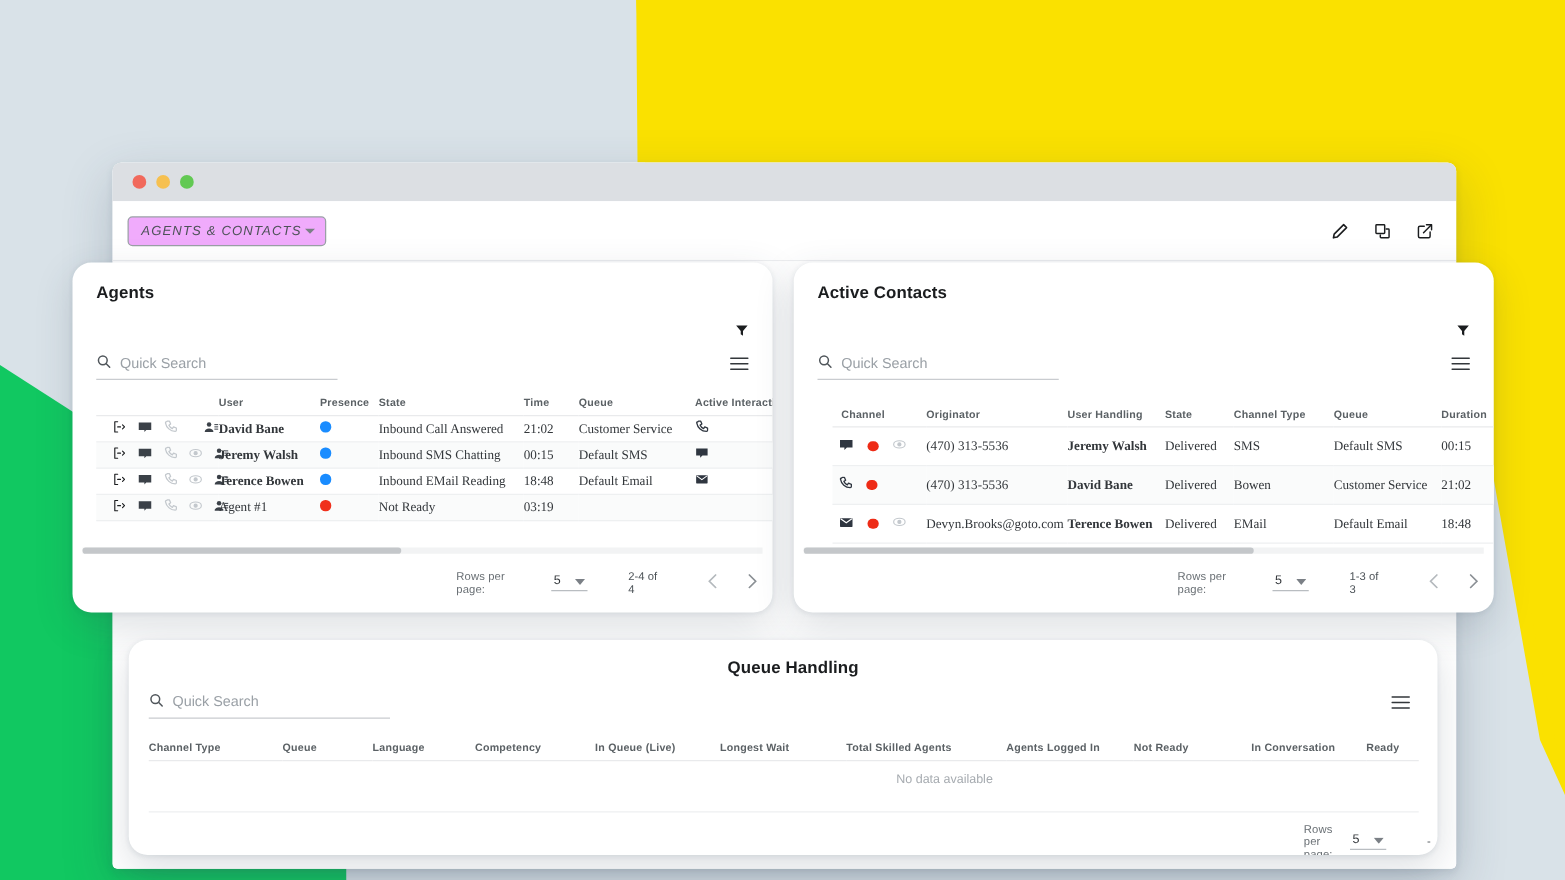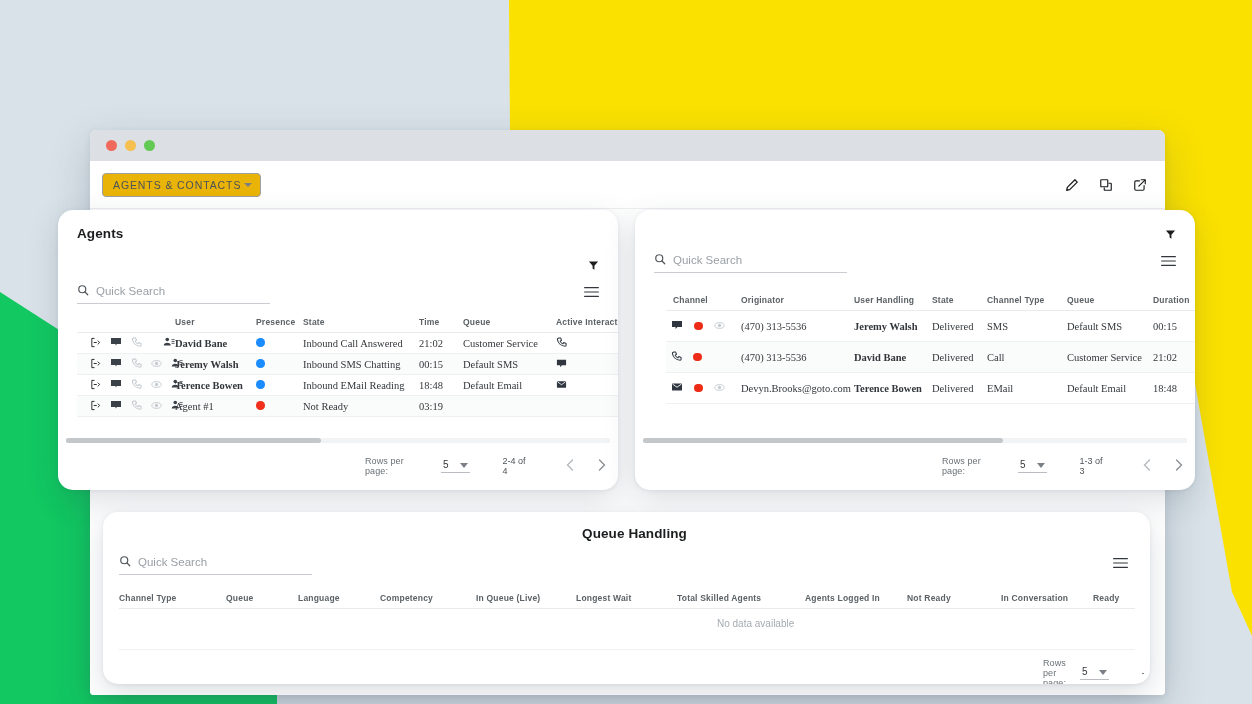--- a/index.html
+++ b/index.html
@@ -23,22 +23,22 @@
   .titlebar{height:31px;background:#dcdfe3;display:flex;align-items:center;padding-left:16px;gap:8px;}
   .dot{width:11px;height:11px;border-radius:50%;}
   .dot.red{background:#f1695c;}
   .dot.yellow{background:#f6c050;}
   .dot.green{background:#62c953;}
 
   .toolbar{height:47px;background:#fff;display:flex;align-items:center;
            padding:0 18px 0 12px;border-bottom:1px solid #edeef0;}
   .tool-select{
     border:1px solid #9aa0a6;border-radius:4px;height:22px;padding:0 8px 0 10px;
-    display:flex;align-items:center;gap:3px;background:#eab308;
-    font-size:10.5px;letter-spacing:.9px;color:#4c5257;font-weight:400;
+    display:flex;align-items:center;gap:3px;background:#f0abfc;
+    font-size:10.5px;letter-spacing:.9px;color:#4c5257;font-weight:400;font-style:italic;
   }
   .caret{width:0;height:0;border-left:4px solid transparent;border-right:4px solid transparent;
          border-top:4.5px solid #7b8086;}
   .tool-spacer{flex:1;}
   .tool-icons{display:flex;align-items:center;gap:20px;}
   .tool-icons svg{display:block;}
 
   .canvas{position:relative;height:487px;background:#fff;}
 
   
@@ -376,20 +376,21 @@
     <span class="chev"><svg width="8" height="12" viewBox="0 0 8 12" fill="none" stroke="#b4b9bd" stroke-width="1.4" stroke-linecap="round">
           <path d="M6.5 1L1.5 6l5 5"></path>
         </svg></span>
     <span class="chev"><svg width="8" height="12" viewBox="0 0 8 12" fill="none" stroke="#8b9095" stroke-width="1.4" stroke-linecap="round">
           <path d="M1.5 1l5 5-5 5"></path>
         </svg></span>
   </div>
 </div>
 
 <div class="card" id="card-contacts">
+  <div class="card-title">Active Contacts</div>
 
   <div class="card-toolrow" style="margin-top:14px;">
     <span class="filter-icon">
       <svg width="11" height="11" viewBox="0 0 24 24" fill="#1b1d1f">
           <polygon points="2,3 22,3 14,12.5 14,21 10,18.5 10,12.5"></polygon>
         </svg>
     </span>
   </div>
 
   <div class="searchrow" style="margin-top:5px;">
@@ -458,21 +459,21 @@
             <div class="ico-cell" style="padding-left:5px;gap:11px;">
               <span><svg width="11" height="11" viewBox="0 0 24 24" fill="none" stroke="#2f3640" stroke-width="2.3" stroke-linecap="round" stroke-linejoin="round">
                     <path d="M6 2h4l2 5-3 2a12 12 0 0 0 6 6l2-3 5 2v4a2 2 0 0 1-2 2A18 18 0 0 1 3 5a2 2 0 0 1 2-2z"></path>
                   </svg></span>
               <span class="dot-presence" style="background:#ee2b16;"></span>
             </div>
           </td>
           <td>(470) 313-5536</td>
           <td class="bold-cell">David Bane</td>
           <td>Delivered</td>
-          <td>Call</td>
+          <td>Bowen</td>
           <td>Customer Service</td>
           <td>21:02</td>
         </tr>
         <tr style="height:30px;">
           <td style="height:30px;">
             <div class="ico-cell" style="padding-left:5px;gap:11px;">
               <span><svg width="12" height="12" viewBox="0 0 24 24" fill="#2f3640">
                     <rect x="2" y="5" width="20" height="14" rx="1"></rect>
                     <path d="M3 6l9 6.5L21 6" stroke="#fff" stroke-width="1.8" fill="none"></path>
                   </svg></span>

